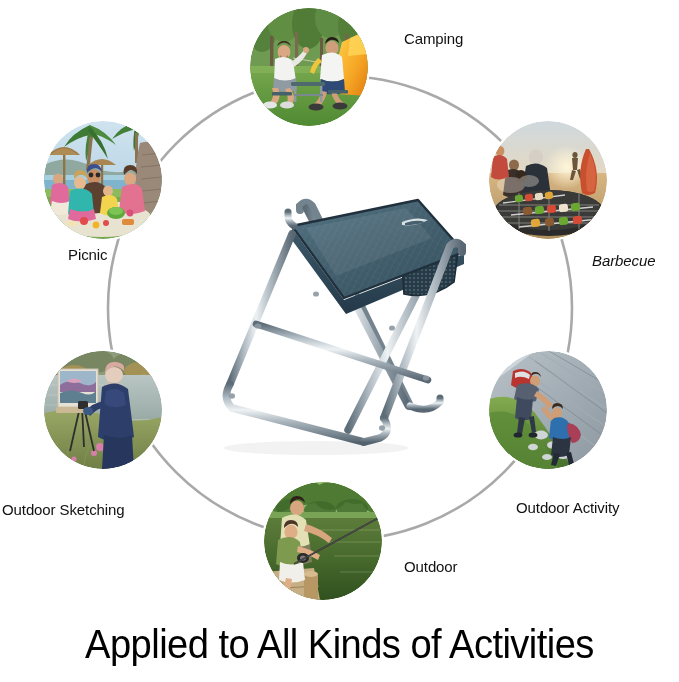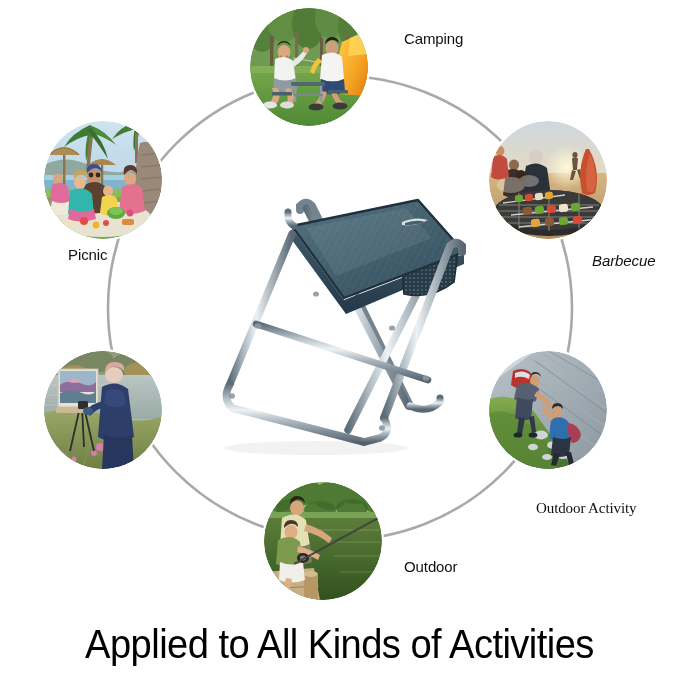--- a/index.html
+++ b/index.html
@@ -343,21 +343,21 @@
             <path d="M62 70 q-6 -6 -10 -12 l4 -3 q5 7 10 11 Z" fill="#cf9d76"></path>
             <path d="M80 72 q10 2 12 12 q-2 8 -9 8 q-5 -9 -5 -18 Z" fill="#a83f56"></path>
             <path d="M64 86 q10 4 18 0 l-2 18 q-10 4 -18 0 Z" fill="#2c3442"></path>
             <path d="M65 102 l-3 12 l5 1 l4 -12 Z" fill="#232a36"></path>
             <path d="M77 102 l3 12 l5 -1 l-3 -12 Z" fill="#232a36"></path>
           </g>
         </g>
       </svg>
     </div>
   </div>
-  <div class="node-label" style="left:536px; top:500px;font-family:Liberation Serif, serif;">Outdoor Activity</div>
+  <div class="node-label" style="left:516px; top:500px;">Outdoor Activity</div>
 
   <div class="node" style="left:264px; top:482px;">
     <div class="photo">
       <svg class="photo-art" viewBox="0 0 118 118">
         <defs>
           <clipPath id="fc">
               <circle cx="59" cy="59" r="59"></circle>
             </clipPath>
           <linearGradient id="water-g" x1="0" y1="0" x2="0" y2="1">
             <stop offset="0%" stop-color="#5c7c3a"></stop>
@@ -509,20 +509,21 @@
             <path d="M58 36 q14 -8 26 2 l6 48 q-20 9 -36 0 Z" fill="#2c3e69"></path>
             <path d="M62 40 q10 -5 18 2 l2 12 q-12 5 -22 -1 Z" fill="#37497a"></path>
             <path d="M60 50 q-12 2 -18 10 l4 5 q7 -8 16 -9 Z" fill="#2c3e69"></path>
             <ellipse cx="44" cy="60" rx="5" ry="4" fill="#3b5a86"></ellipse>
             <path d="M60 84 q16 6 28 0 l2 34 l-32 0 Z" fill="#26365c"></path>
           </g>
         </g>
       </svg>
     </div>
   </div>
+  <div class="node-label" style="left:2px; top:502px;">Outdoor Sketching</div>
 
   <div class="node" style="left:44px; top:121px;">
     <div class="photo">
       <svg class="photo-art" viewBox="0 0 118 118">
         <defs>
           <clipPath id="pc">
               <circle cx="59" cy="59" r="59"></circle>
             </clipPath>
           <linearGradient id="pic-sky" x1="0" y1="0" x2="0" y2="1">
             <stop offset="0%" stop-color="#cfe3ef"></stop>

